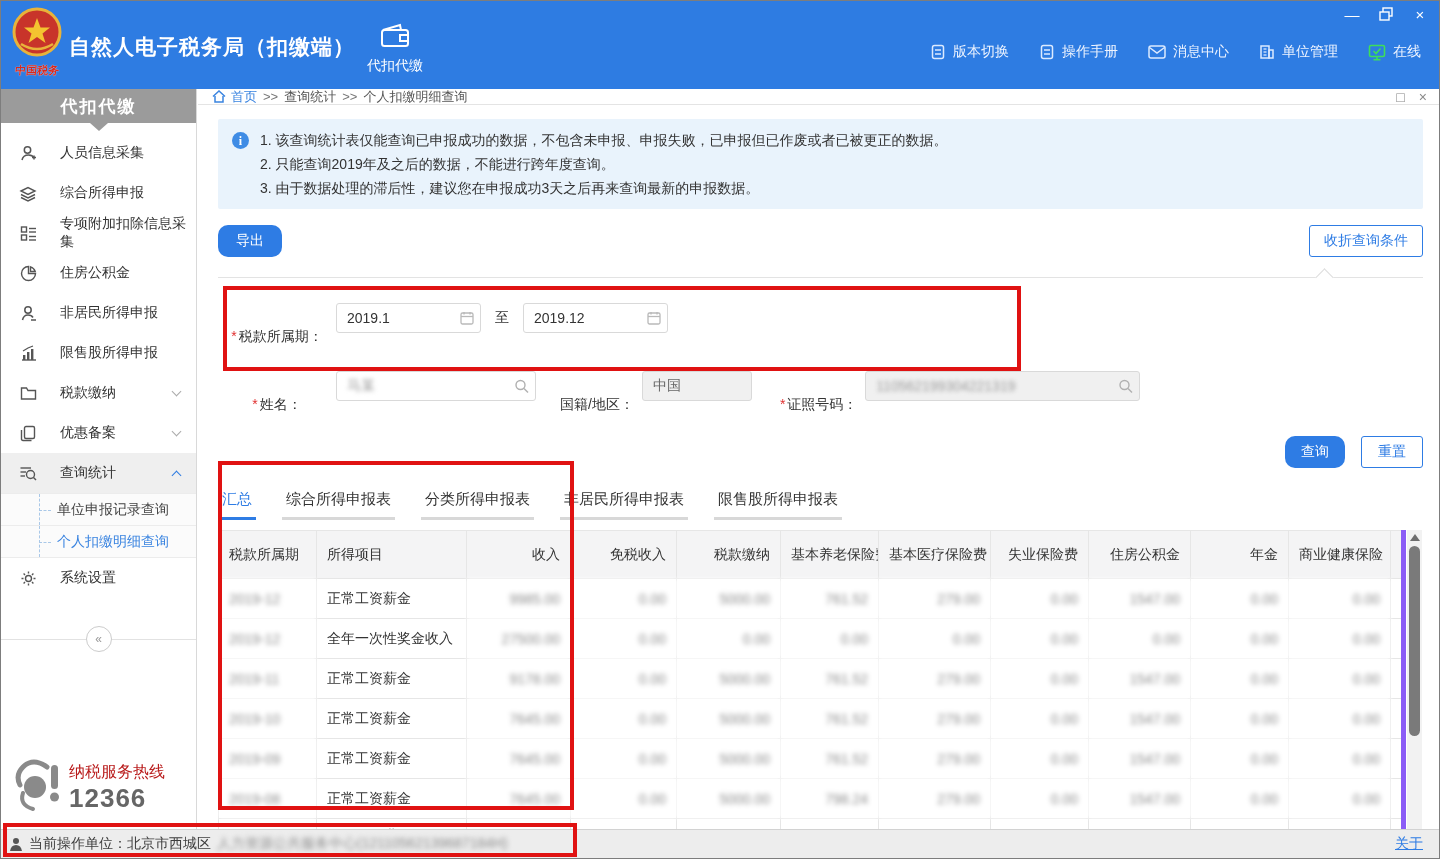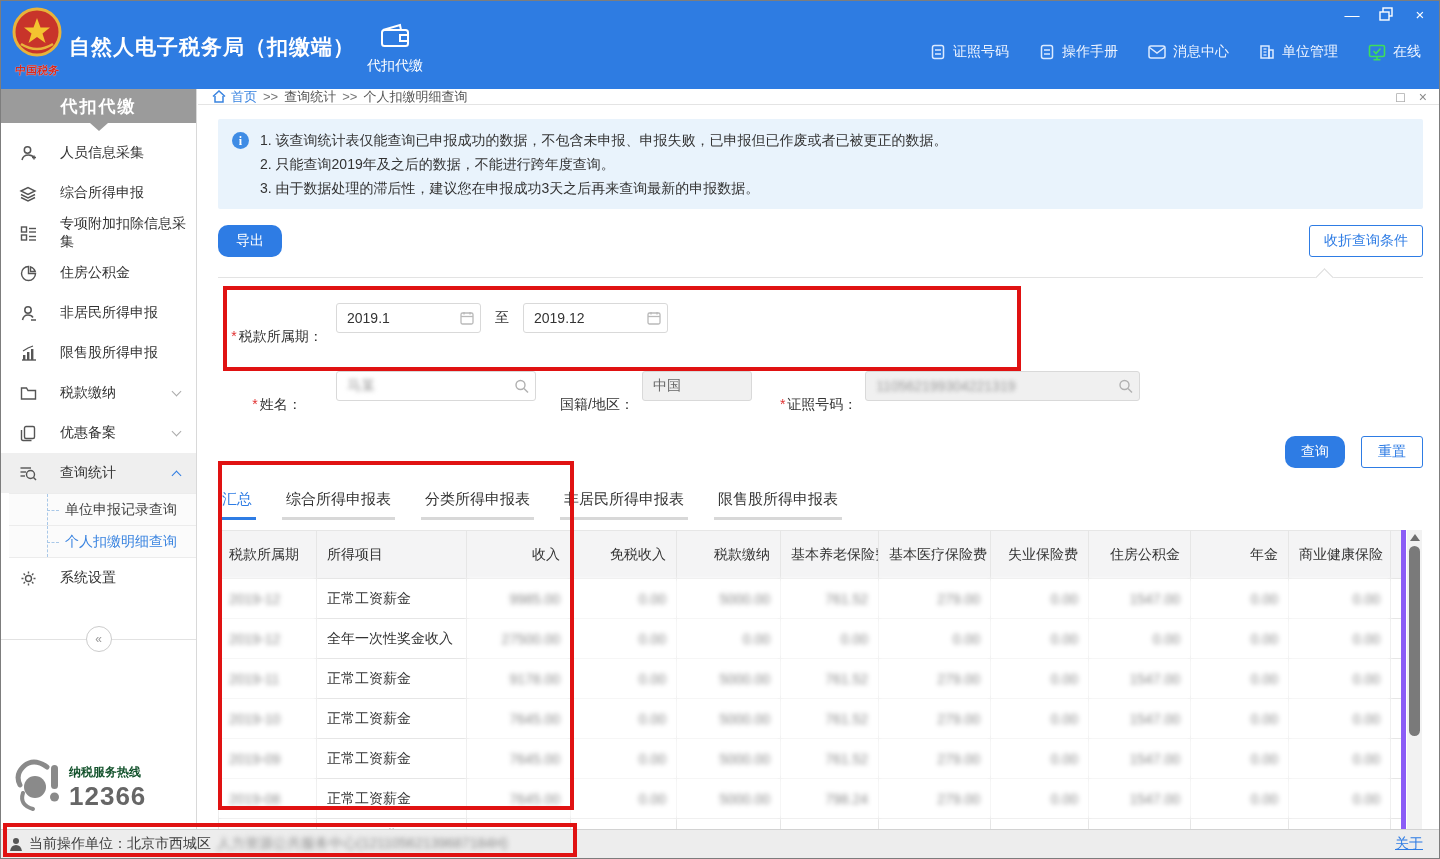--- a/index.html
+++ b/index.html
@@ -24,30 +24,30 @@
   .sidebar { position: absolute; left: 0; top: 88px; width: 196px; bottom: 29px; background: #fff; border-right: 1px solid #d9d9d9; }
   .side-head { height: 34px; background: #9b9b9b; color: #fff; font-size: 17px; font-weight: bold; letter-spacing: 2px; display: flex; align-items: center; justify-content: center; }
   .side-notch { width: 0; height: 0; margin: 0 auto; border-left: 9px solid transparent; border-right: 9px solid transparent; border-top: 8px solid #9b9b9b; }
   .menu { margin-top: 2px; }
   .mi { height: 40px; display: flex; align-items: center; padding-left: 18px; gap: 23px; font-size: 14px; color: #333; cursor: pointer; position: relative; }
   .mi .micon { width: 18px; height: 18px; flex: 0 0 18px; display: flex; align-items: center; justify-content: center; color: #555; }
   .mi .chev { position: absolute; right: 16px; width: 7px; height: 7px; border-right: 1.5px solid #aaa; border-bottom: 1.5px solid #aaa; }
   .chev.down { transform: rotate(45deg); margin-top: -3px; }
   .chev.up { transform: rotate(-135deg); margin-top: 4px; border-color: #2e7ce2; }
   .mi.section-open { background: #efefef; }
-  .submenu { background: #fbfbfb; border-top: 1px solid #ececec; margin-left: 8px; }
+  .submenu { background: #fbfbfb; border-top: 1px solid #ececec; }
   .smi { height: 32px; display: flex; align-items: center; padding-left: 56px; font-size: 14px; color: #444; cursor: pointer; border-bottom: 1px solid #ececec; position: relative; }
   .smi::before { content: ""; position: absolute; left: 38px; top: 0; bottom: 0; border-left: 1px dashed #a9c8e8; }
   .smi::after { content: ""; position: absolute; left: 38px; top: 50%; width: 12px; border-top: 1px dashed #a9c8e8; }
   .smi.active { color: #3a84e0; }
   .collapse-row { margin-top: 28px; position: relative; height: 26px; }
   .collapse-row::before { content: ""; position: absolute; left: 0; right: 0; top: 13px; border-top: 1px solid #e2e2e2; }
   .collapse-btn { position: absolute; left: 50%; transform: translateX(-50%); width: 26px; height: 26px; border: 1px solid #ccc; border-radius: 50%; background: #fff; color: #999; font-size: 12px; display: flex; align-items: center; justify-content: center; cursor: pointer; }
   .hotline { position: absolute; left: 10px; bottom: 12px; display: flex; align-items: center; gap: 6px; }
-  .hotline-text .hl-label { font-size: 12px; color: #14532d; font-weight: bold; }
+  .hotline-text .hl-label { font-size: 16px; color: #b91c1c; }
   .hotline-text .hl-num { font-size: 26px; font-weight: bold; color: #666; letter-spacing: 1px; }
   
   .content { position: absolute; left: 197px; top: 88px; right: 0; bottom: 29px; background: #fff; overflow: hidden; }
   .breadcrumb-bar { height: 16px; border-bottom: 1px solid #e4e4e4; display: flex; align-items: center; padding: 0 12px 0 14px; font-size: 13px; color: #555; gap: 6px; }
   .crumb-home { color: #3a84e0; display: flex; align-items: center; gap: 5px; cursor: pointer; }
   .bc-sep { color: #777; }
   .panel-controls { margin-left: auto; display: flex; gap: 14px; color: #8a8a8a; font-size: 14px; }
   .panel-controls span { cursor: pointer; }
   .main { padding: 0 16px 0 20px; }
   .notice { margin-top: 14px; background: #e9f3fc; border-radius: 2px; padding: 9px 14px 9px 42px; position: relative; font-size: 14px; color: #333; line-height: 24px; }
@@ -138,21 +138,21 @@
       <div class="mlabel">代扣代缴</div>
     </div>
 
     <div class="hnav">
       <div class="hnav-item">
         <svg width="16" height="16" viewBox="0 0 16 16">
             <rect x="2.5" y="1.5" width="11" height="13" rx="2" fill="none" stroke="#dceaff" stroke-width="1.5"></rect>
             <line x1="5" y1="6" x2="11" y2="6" stroke="#dceaff" stroke-width="1.5"></line>
             <line x1="5" y1="10" x2="11" y2="10" stroke="#dceaff" stroke-width="1.5"></line>
           </svg>
-        <span>证照号码</span>
+        <span>版本切换</span>
       </div>
       <div class="hnav-item">
         <svg width="16" height="16" viewBox="0 0 16 16">
             <rect x="2.5" y="1.5" width="11" height="13" rx="2" fill="none" stroke="#dceaff" stroke-width="1.5"></rect>
             <line x1="5" y1="6" x2="11" y2="6" stroke="#dceaff" stroke-width="1.5"></line>
             <line x1="5" y1="10" x2="11" y2="10" stroke="#dceaff" stroke-width="1.5"></line>
           </svg>
         <span>操作手册</span>
       </div>
       <div class="hnav-item">

